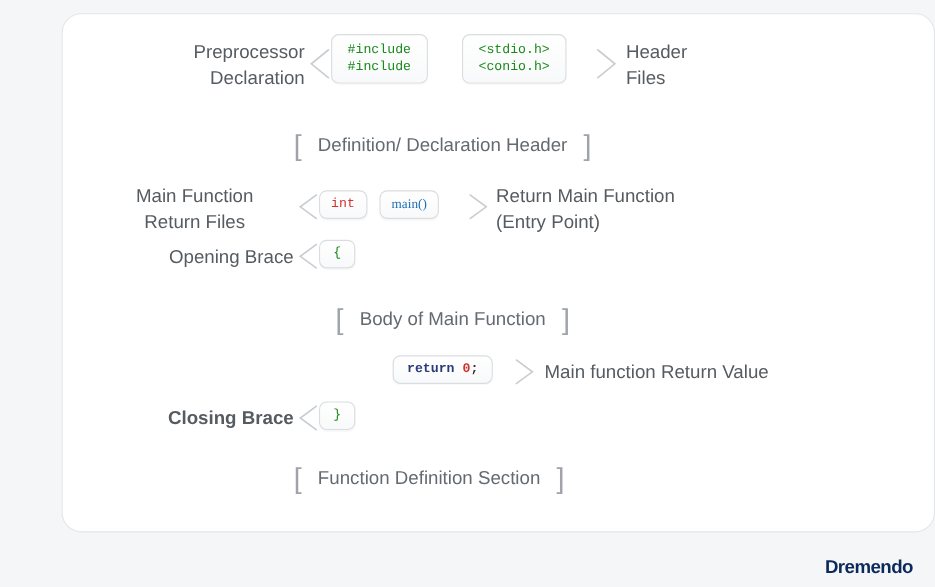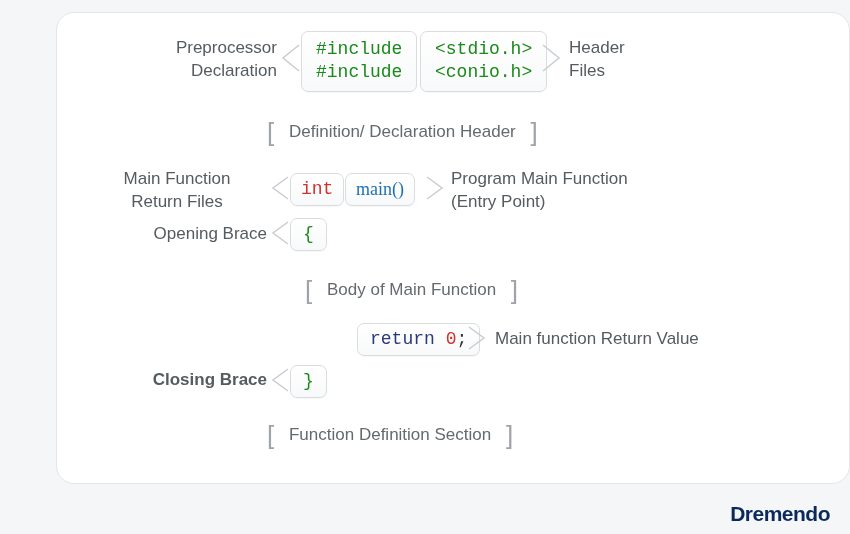--- a/index.html
+++ b/index.html
@@ -29,21 +29,21 @@
     line-height: 1.35;
     text-align: right;
   }
   .label-left { text-align: left; }
   .code-pill {
     background: linear-gradient(#ffffff, #f8f9fa);
     border: 1px solid #d9dde0;
     border-radius: 7px;
     padding: 6px 14px;
     font-family: "Consolas", "Menlo", "Courier New", monospace;
-    font-size: 18px;
+    font-size: 12px;
     line-height: 1.3;
     color: #333;
     display: inline-block;
     box-shadow: 0 1px 1px rgba(0,0,0,0.03);
   }
   .code-pill .line { white-space: pre; }
   .green { color: #1a8a1a; }
   .red { color: #d1322d; }
   .blue { color: #1f6fb2; }
   .navy { color: #2a3a7a; }
@@ -72,21 +72,21 @@
     stroke: #c9cdd1;
     stroke-width: 1.5;
   }
   .brand {
     position: absolute;
     right: 20px;
     bottom: 8px;
     font-weight: 700;
     letter-spacing: -0.5px;
     color: #0b2a5b;
-    font-size: 21px;
+    font-size: 17px;
   }
 </style>
 </head>
 <body>
 
 <div class="card">
 
   <div class="abs label" style="left:50px; top:24px; width:170px;">
     <div>Preprocessor</div>
     <div>Declaration</div>
@@ -120,39 +120,39 @@
 
   <div class="abs code-pill" style="left:233px; top:160px; padding:4px 10px;">
     <span class="red">int</span>
   </div>
 
   <div class="abs code-pill" style="left:288px; top:160px; padding:4px 10px;font-family:Liberation Serif, serif;">
     <span class="blue">main()</span>
   </div>
 
   <div class="abs label label-left" style="left:394px; top:155px;">
-    <div>Program Main Function</div>
+    <div>Return Main Function</div>
     <div>(Entry Point)</div>
   </div>
 
   <div class="abs label" style="left:60px; top:210px; width:150px;">
     <span>Opening Brace</span>
   </div>
 
   <div class="abs code-pill" style="left:233px; top:205px; padding:4px 12px;">
     <span class="green">{</span>
   </div>
 
   <div class="abs bracket-row" style="left:248px; top:258px;">
     <span class="bk">[</span>
     <span class="txt">Body of Main Function</span>
     <span class="bk">]</span>
   </div>
 
-  <div class="abs code-pill" style="left:300px; top:310px; padding:4px 12px;">
+  <div class="abs code-pill" style="left:300px; top:310px; padding:4px 12px;font-weight:bold;">
     <span class="navy">return</span>
     <span> </span><span class="red">0</span><span class="black">;</span>
   </div>
 
   <div class="abs label label-left" style="left:438px; top:315px;">
     <span>Main function Return Value</span>
   </div>
 
   <div class="abs label" style="left:60px; top:356px; width:150px;font-weight:bold;">
     <span>Closing Brace</span>

